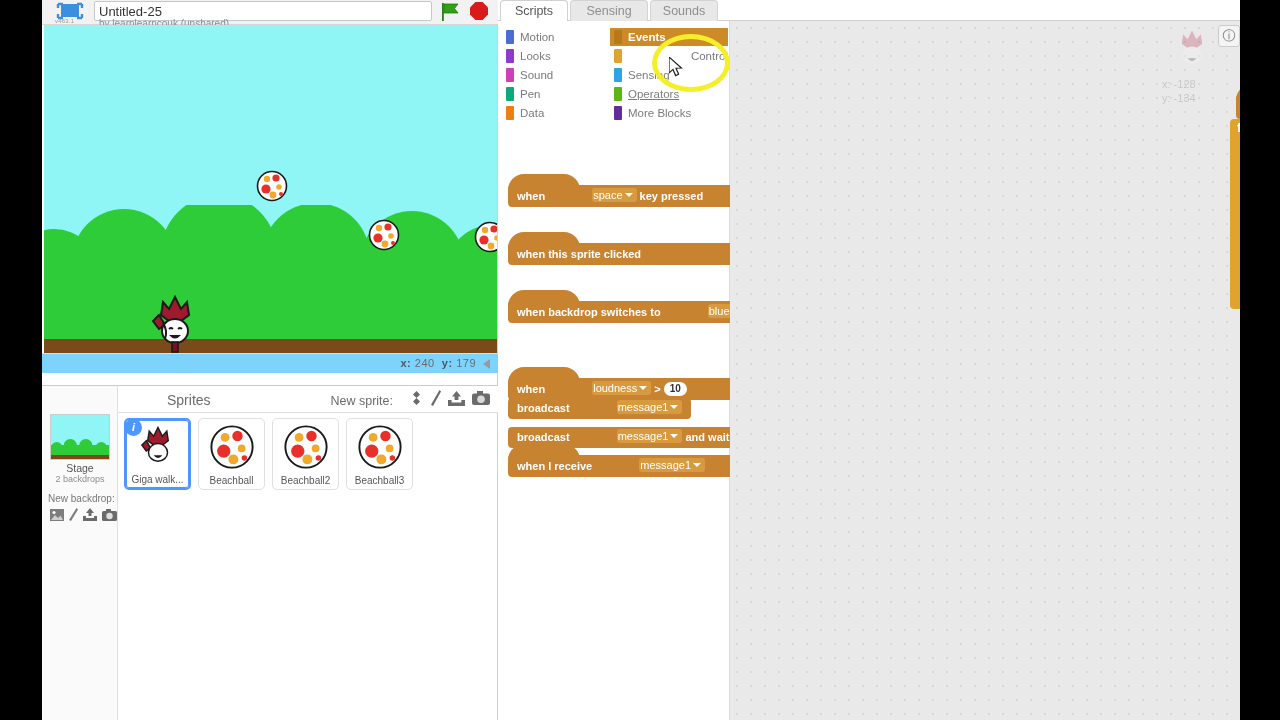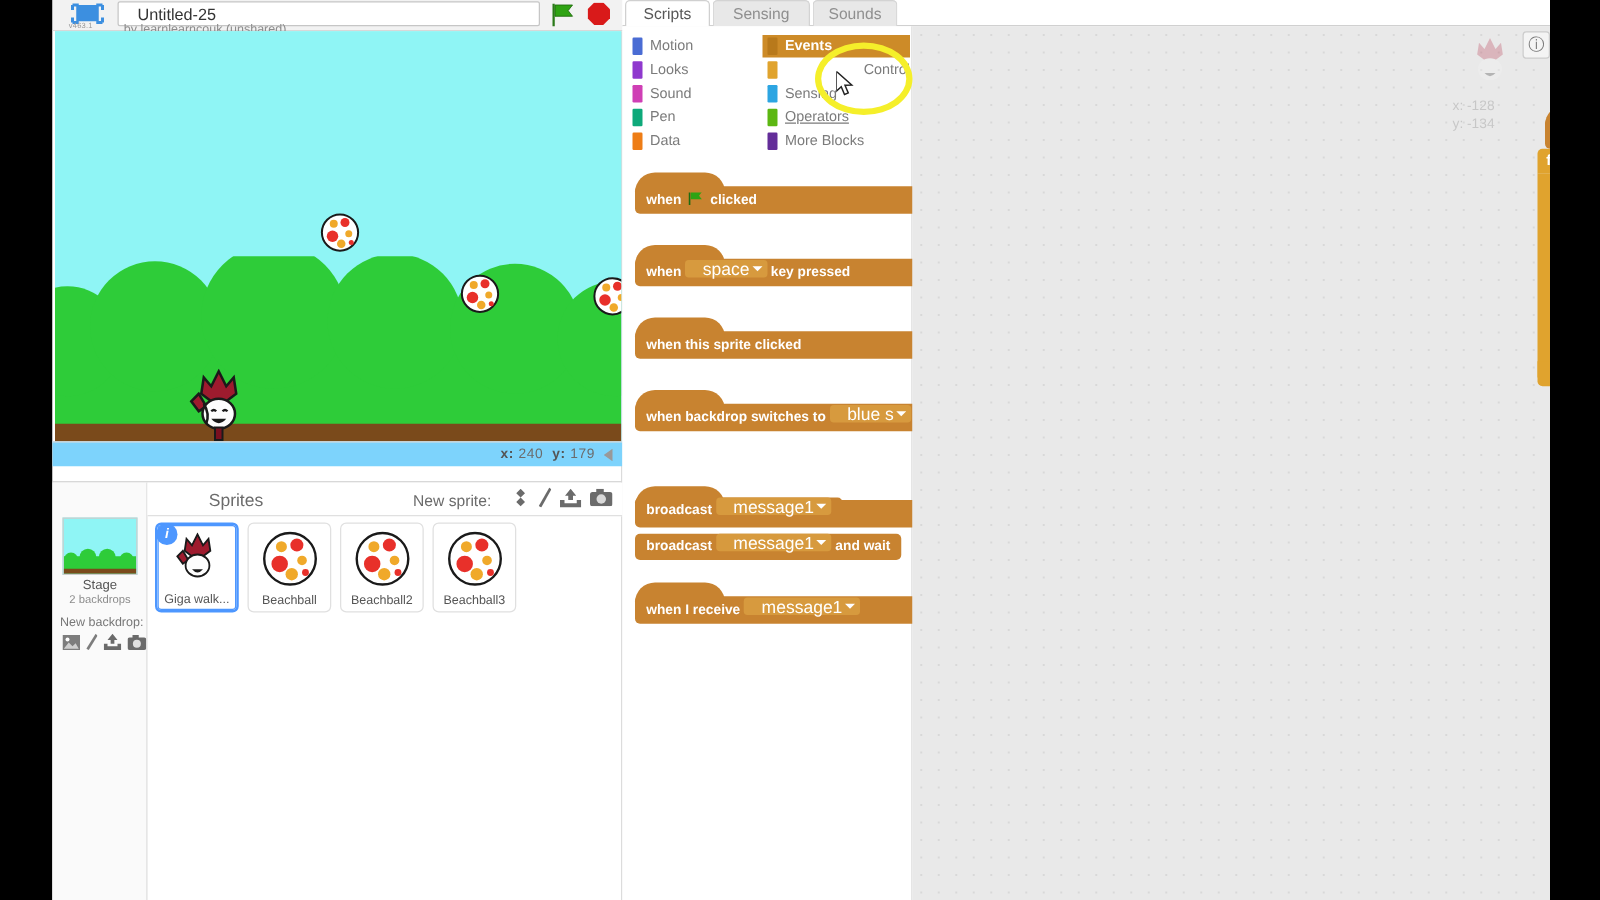--- a/index.html
+++ b/index.html
@@ -25,21 +25,21 @@
     position:absolute; left:5px; top:1px; width:28px; height:18px;
   }
   .logo-box svg { display:block; }
   .logo-ver {
     position:absolute; left:4px; top:17px; font-size:6px; color:#999;
     letter-spacing:.2px;
   }
   .proj-title {
     position:absolute; left:52px; top:1px; width:338px; height:20px;
     background:#fff; border:1px solid #c6c6c6; border-radius:2px;
-    font-size:13px; color:#333; padding:2px 15px; outline:none;
+    font-size:13px; color:#333; padding:2px 4px; outline:none;
     font-family:"Liberation Sans", sans-serif;
   }
   .byline {
     position:absolute; left:57px; top:18px; font-size:10px; color:#8c8c8c;
   }
   .green-flag { position:absolute; left:397px; top:2px; width:22px; height:20px; }
   .stop-btn { position:absolute; left:428px; top:2px; width:20px; height:20px; }
   .stop-btn i {
     display:block; width:18px; height:18px; background:#d91a1a;
     border-radius:3px; clip-path:polygon(30% 0,70% 0,100% 30%,100% 70%,70% 100%,30% 100%,0 70%,0 30%);
@@ -187,22 +187,22 @@
   .hat::before {
     content:""; position:absolute; left:0; top:-11px; width:72px; height:16px;
     background:inherit; border-radius:36px 36px 0 0;
   }
   .ev { background:#c88330; }
 
   .stackblk { border-radius:4px; padding:0 9px; height:21px; line-height:21px; }
 
   .drop {
     display:inline-block; background:rgba(0,0,0,.18); border-radius:3px;
-    padding:0 14px 0 14px; height:14px; line-height:14px; font-size:14px;
-    font-weight:normal; position:relative; color:#fff; vertical-align:1px;
+    padding:0 14px 0 1px; height:14px; line-height:14px; font-size:11px;
+    font-weight:normal; position:relative; color:#fff; vertical-align:1px;margin-left:44px;
   }
   .drop::after {
     content:""; position:absolute; right:4px; top:5px;
     border-left:4px solid transparent; border-right:4px solid transparent;
     border-top:4px solid #fff;
   }
   .drop.light { background:#d79a3e; }
   .numoval {
     display:inline-block; background:#fff; color:#333; border-radius:9px;
     padding:0 6px; height:14px; line-height:14px; font-size:10px; font-weight:bold;
@@ -544,30 +544,20 @@
         <div class="highlight-circle"></div>
         <div class="cursor">
           <svg width="15" height="21" viewBox="0 0 15 21">
             <path d="M0 0 L0 16 L4 12.4 L6.6 18.6 L9.6 17.3 L7 11.2 L12.4 11 Z" fill="#fff" stroke="#222" stroke-width="1.2"></path>
           </svg>
         </div>
       </div>
 
       <div class="palette-blocks">
 
-        <div class="blk hat ev" style="left:10px;top:16px;">
-          <span>when</span>
-          <span class="flagicon">
-            <svg width="13" height="13" viewBox="0 0 13 13">
-                <rect x="1" y="1" width="1.3" height="11" fill="#1d6b10"></rect>
-                <path d="M2.6 1.6 L11.5 1.6 L9.2 4.6 L11.5 7.4 L2.6 7.4 Z" fill="#2fa313"></path>
-              </svg>
-          </span>
-          <span>clicked</span>
-        </div>
 
         <div class="blk hat ev" style="left:10px;top:52px;">
           <span>when</span>
           <span class="drop light">space</span>
           <span>key pressed</span>
         </div>
 
         <div class="blk hat ev" style="left:10px;top:88px;">
           <span>when this sprite clicked</span>
         </div>

